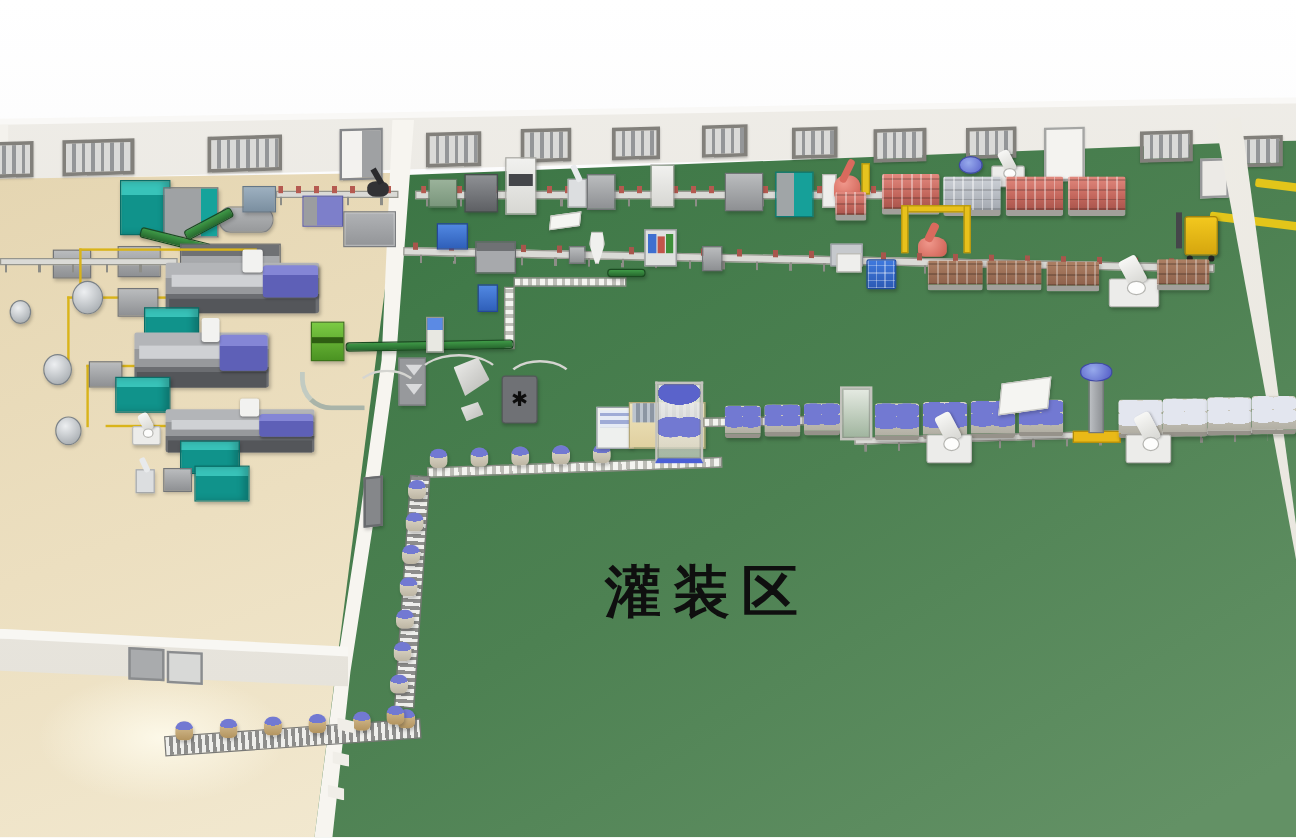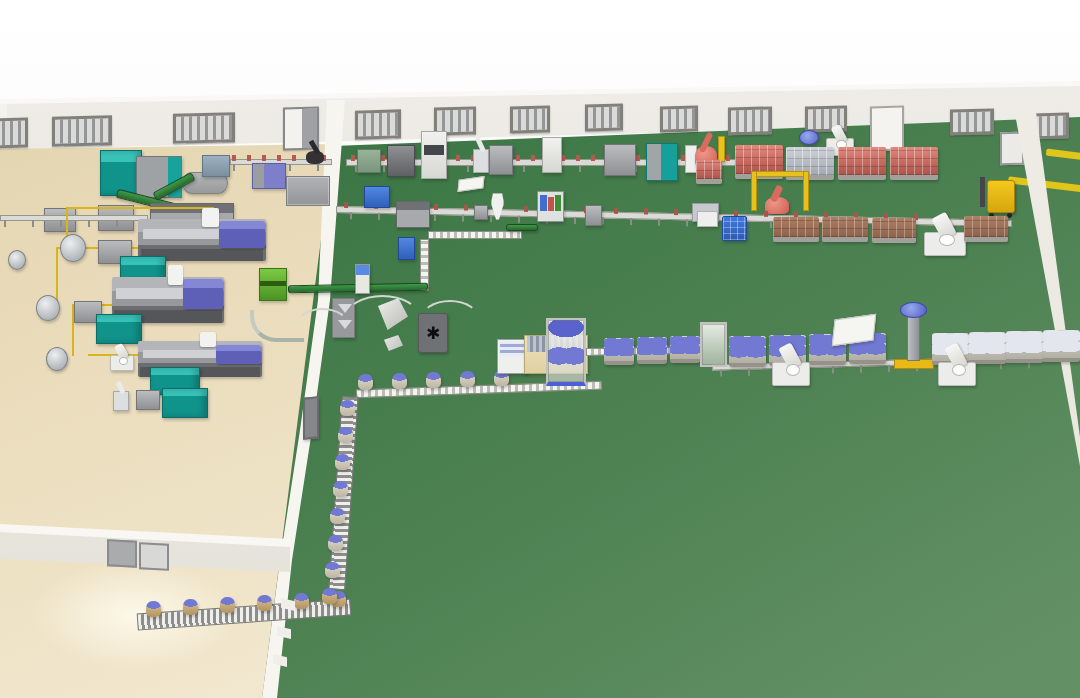--- a/index.html
+++ b/index.html
@@ -418,13 +418,14 @@
       </div>
       <div class="ob t-teal-cabinet" style="left: 150px; top: 367px; width: 50px; height: 28px;"></div>
       <div class="ob t-silver-robot-sm" style="left: 113px; top: 391px; width: 16px; height: 20px;"></div>
       <div class="ob t-gray-machine" style="left: 136px; top: 390px; width: 24px; height: 20px;"></div>
       <div class="ob t-teal-cabinet" style="left: 162px; top: 388px; width: 46px; height: 30px;"></div>
       <div class="ob t-gray-door" style="left: 303px; top: 397px; width: 16px; height: 42px;"></div>
       <div class="ob t-wall-fin" style="left: 281px; top: 598px; width: 14px; height: 13px;"></div>
       <div class="ob t-wall-fin" style="left: 277px; top: 626px; width: 14px; height: 13px;"></div>
       <div class="ob t-wall-fin" style="left: 273px; top: 654px; width: 14px; height: 13px;"></div>
     </div>
+  <div class="area-label">灌装区</div>
 </div>
 
 </body></html>

